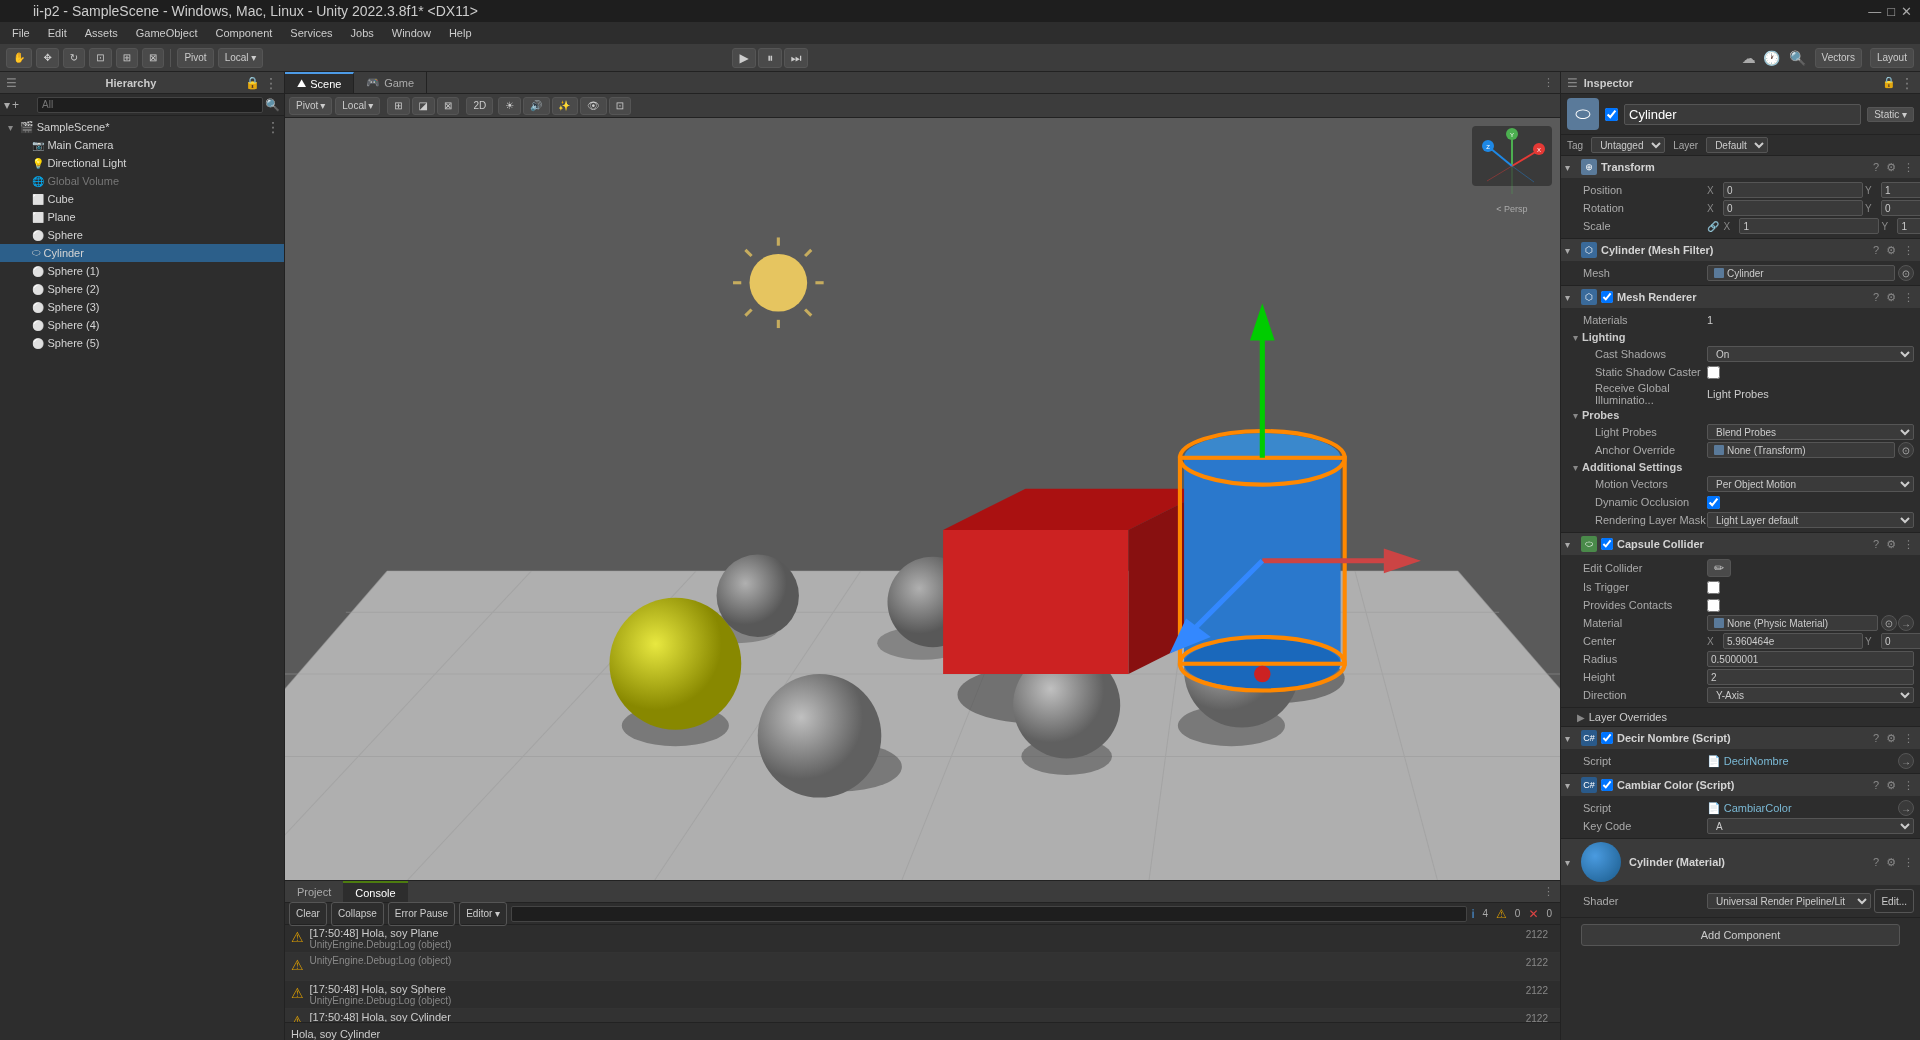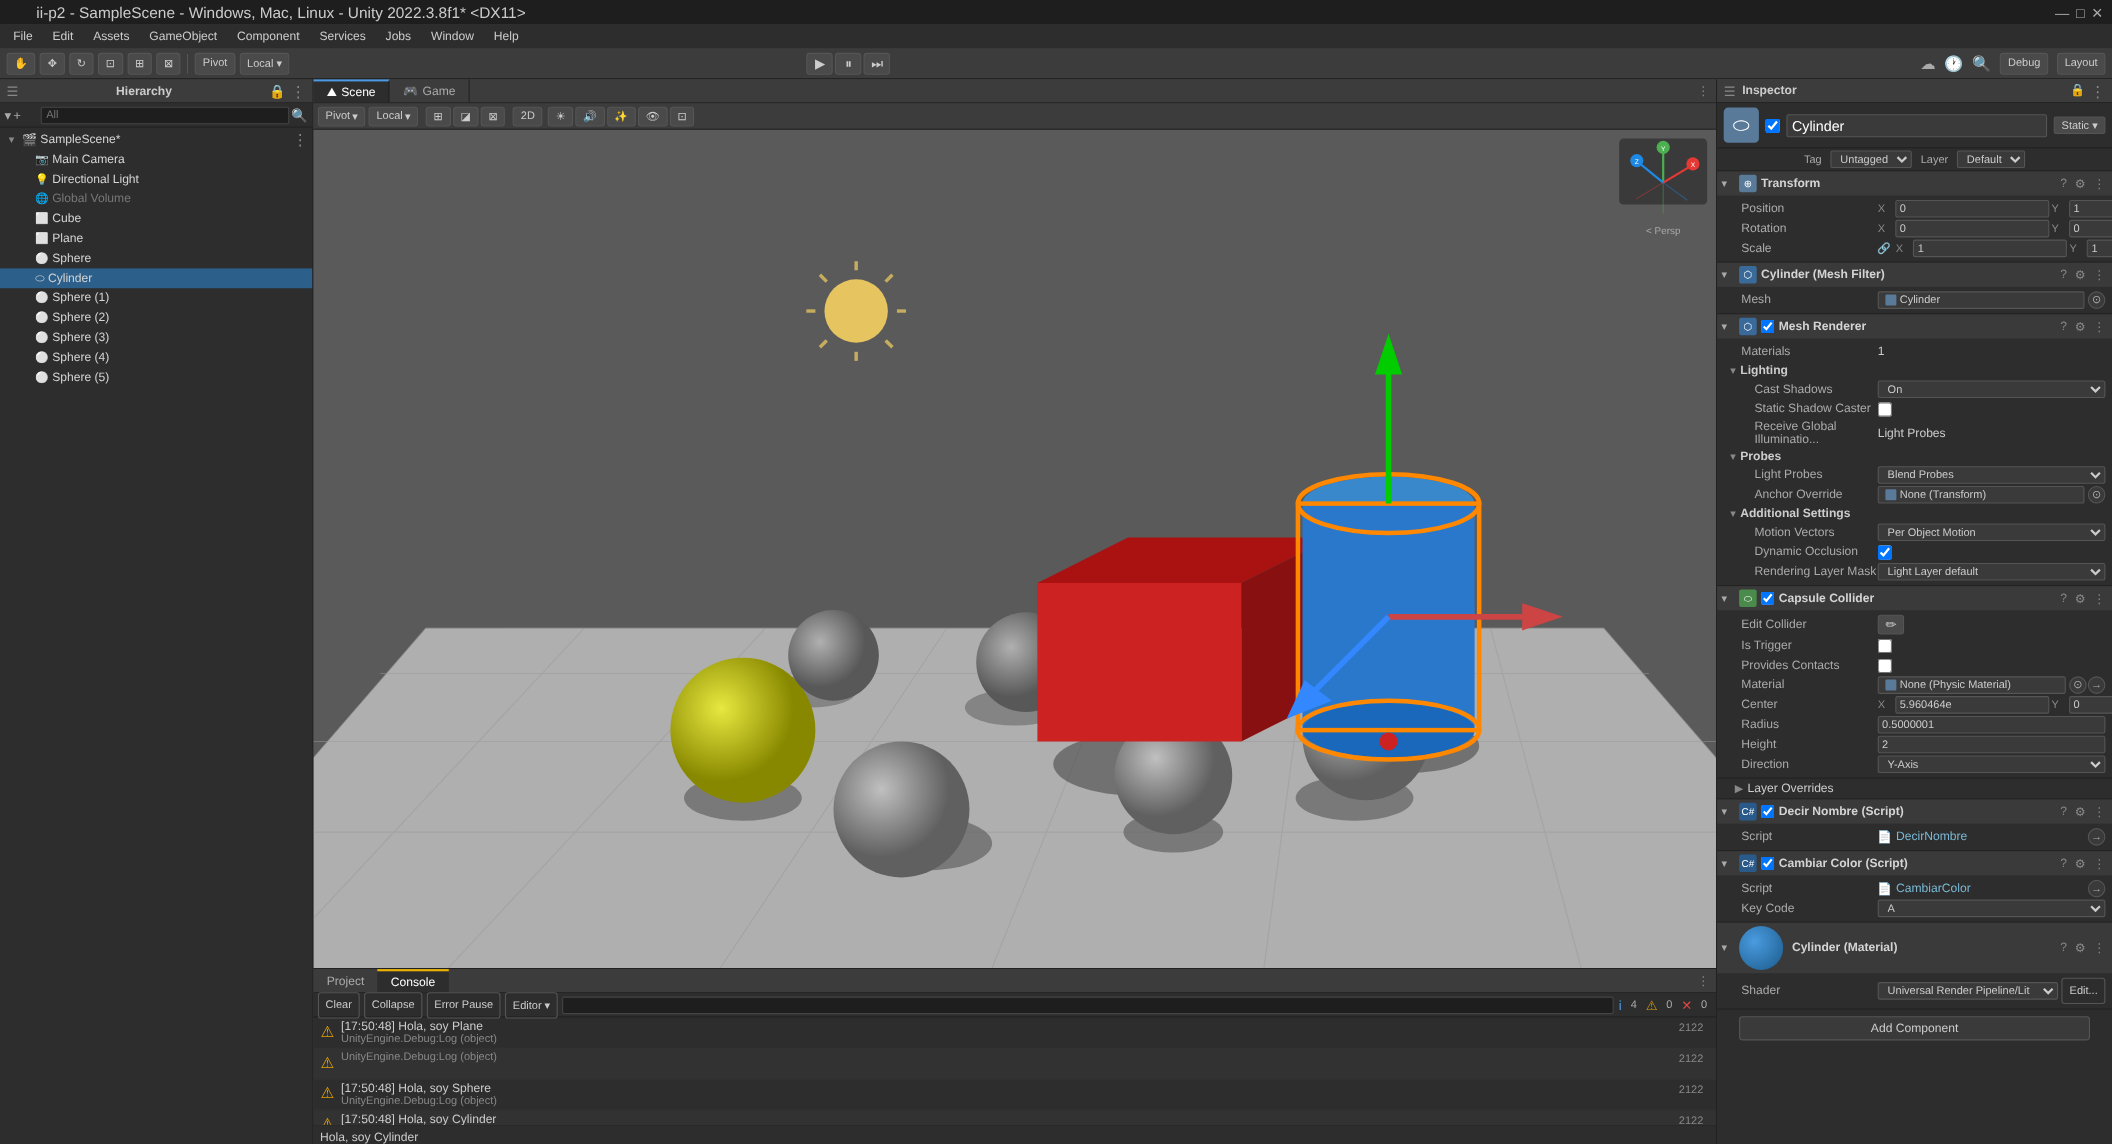--- a/index.html
+++ b/index.html
@@ -232,21 +232,21 @@
       border-bottom: 1px solid #222;
     }
     .bottom-tab {
       padding: 0 12px;
       display: flex;
       align-items: center;
       cursor: pointer;
       font-size: 11px;
       color: #aaa;
     }
-    .bottom-tab.active { background: #2d2d2d; color: #fff; border-top: 2px solid #eab308; }
+    .bottom-tab.active { background: #2d2d2d; color: #fff; border-top: 2px solid #4d7c0f; }
     .console-toolbar {
       height: 22px;
       background: #2d2d2d;
       display: flex;
       align-items: center;
       padding: 0 4px;
       gap: 4px;
       border-bottom: 1px solid #222;
     }
     .console-btn {
@@ -337,21 +337,20 @@
       font-size: 10px;
       padding: 1px 6px;
     }
     .tag-layer-row {
       display: flex;
       align-items: center;
       padding: 2px 6px;
       gap: 8px;
       border-bottom: 1px solid #222;
       flex-shrink: 0;
-      justify-content: center;
     }
     .tag-label { font-size: 10px; color: #aaa; }
     .tag-select {
       background: #3a3a3a;
       border: 1px solid #555;
       border-radius: 2px;
       color: #ccc;
       font-size: 10px;
       padding: 1px 4px;
       height: 16px;
@@ -554,21 +553,21 @@
   <div class="play-controls">
     <div class="play-btn">▶</div>
     <div class="play-btn">⏸</div>
     <div class="play-btn">⏭</div>
   </div>
 
   <div class="top-bar-right">
     <span class="top-icon">☁</span>
     <span class="top-icon">🕐</span>
     <span class="top-icon">🔍</span>
-    <div class="toolbar-btn">Debug</div>
+    <div class="toolbar-btn">Vectors</div>
     <div class="toolbar-btn">Layout</div>
   </div>
 </div>
 
 <div class="main-area">
 
   <div class="hierarchy-panel">
     <div class="panel-header">
       <span style="color:#888;font-size:12px">☰</span>
       <span class="panel-title">Hierarchy</span>

